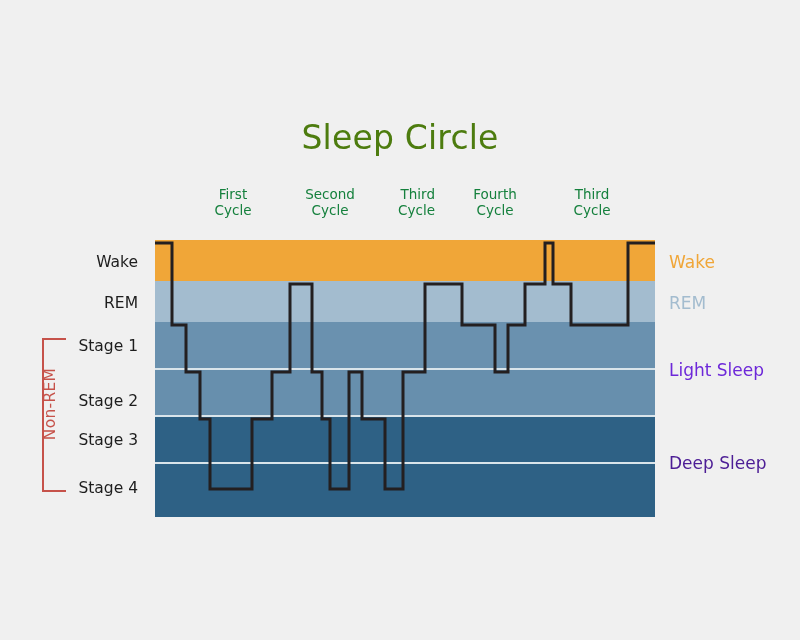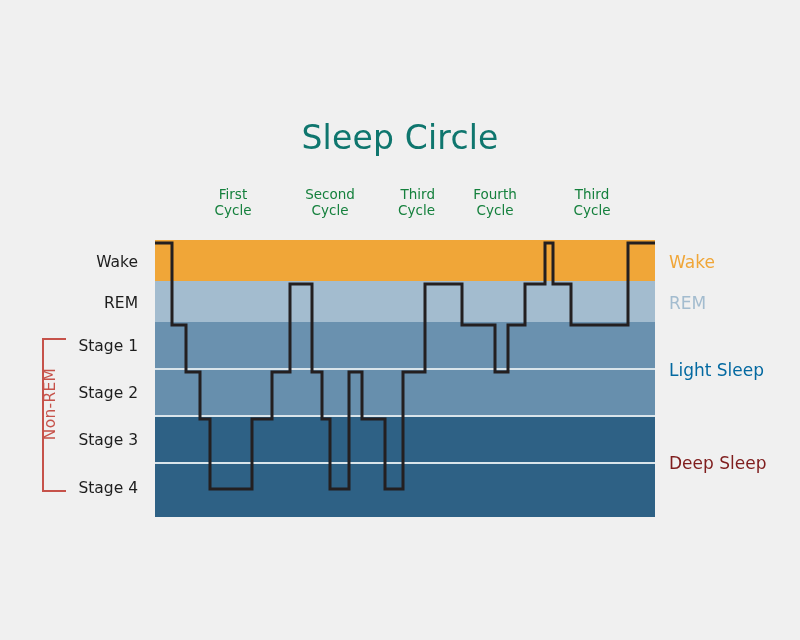--- a/index.html
+++ b/index.html
@@ -88,36 +88,36 @@
     border-left: 2px solid #c6524a;
     border-bottom: 2px solid #c6524a;
     box-sizing: border-box;
   }
 </style>
 </head>
 <body style="background: rgb(240, 240, 240);">
 
 <div id="stage">
 
-  <div class="title" style="color: #0f766e;">Sleep Circle</div>
+  <div class="title" style="color: #4d7c0f;">Sleep Circle</div>
 
   <div id="cycle-labels">
       <div class="cycle-label" style="left: 188px; top: 186px;"><span>First</span><span class="l2">Cycle</span></div>
       <div class="cycle-label" style="left: 285px; top: 186px;"><span>Second</span><span class="l2">Cycle</span></div>
       <div class="cycle-label" style="left: 345px; top: 186px; text-align: right;"><span>Third</span><span class="l2">Cycle</span></div>
       <div class="cycle-label" style="left: 450px; top: 186px; text-align: center;"><span>Fourth</span><span class="l2">Cycle</span></div>
       <div class="cycle-label" style="left: 547px; top: 186px;"><span>Third</span><span class="l2">Cycle</span></div>
     </div>
 
   <div class="y-axis-zone">
     <div id="y-labels">
         <div class="y-label" style="top: 253px; right: 10px;">Wake</div>
         <div class="y-label" style="top: 294px; right: 10px;">REM</div>
         <div class="y-label" style="top: 337px; right: 10px; text-align: right;">Stage 1</div>
-        <div class="y-label" style="top: 384px; right: 10px; margin-left: 12px;">Stage 2</div>
+        <div class="y-label" style="top: 392px; right: 10px; margin-left: 12px;">Stage 2</div>
         <div class="y-label" style="top: 431px; right: 10px;">Stage 3</div>
         <div class="y-label" style="top: 479px; right: 10px;">Stage 4</div>
       </div>
     <div class="nonrem-wrap">
       <div class="bracket"></div>
       <div class="nonrem-text">Non-REM</div>
     </div>
   </div>
 
   <svg id="chart" width="800" height="640" viewBox="0 0 800 640" style="position:absolute;left:0;top:0;">
@@ -133,17 +133,17 @@
         <line x1="155" x2="655" y1="369" y2="369" stroke="#d9e4ea" stroke-width="2"></line>
         <line x1="155" x2="655" y1="416" y2="416" stroke="#d9e4ea" stroke-width="2"></line>
         <line x1="155" x2="655" y1="463" y2="463" stroke="#d9e4ea" stroke-width="2"></line>
       </g>
     <path id="hypno-line" fill="none" stroke-linejoin="miter" stroke-linecap="butt" d="M 155 243 L 172 243 L 172 325 L 186 325 L 186 372 L 200 372 L 200 419 L 210 419 L 210 489 L 252 489 L 252 419 L 272 419 L 272 372 L 290 372 L 290 284 L 312 284 L 312 372 L 322 372 L 322 419 L 330 419 L 330 489 L 349 489 L 349 372 L 362 372 L 362 419 L 385 419 L 385 489 L 403 489 L 403 372 L 425 372 L 425 284 L 462 284 L 462 325 L 495 325 L 495 372 L 508 372 L 508 325 L 525 325 L 525 284 L 545 284 L 545 243 L 553 243 L 553 284 L 571 284 L 571 325 L 628 325 L 628 243 L 655 243" stroke="#231f20" stroke-width="3"></path>
   </svg>
 
   <div id="right-legend">
       <div class="right-label" style="left: 669px; top: 252px; color: rgb(240, 166, 56);">Wake</div>
       <div class="right-label" style="left: 669px; top: 293px; color: rgb(163, 188, 207);">REM</div>
-      <div class="right-label" style="left: 669px; top: 360px; color: #0369a1;">Light Sleep</div>
-      <div class="right-label" style="left: 669px; top: 453px; color: #7f1d1d;">Deep Sleep</div>
+      <div class="right-label" style="left: 669px; top: 360px; color: #6d28d9;">Light Sleep</div>
+      <div class="right-label" style="left: 669px; top: 453px; color: #4c1d95;">Deep Sleep</div>
     </div>
 
 </div>
 
 </body></html>

